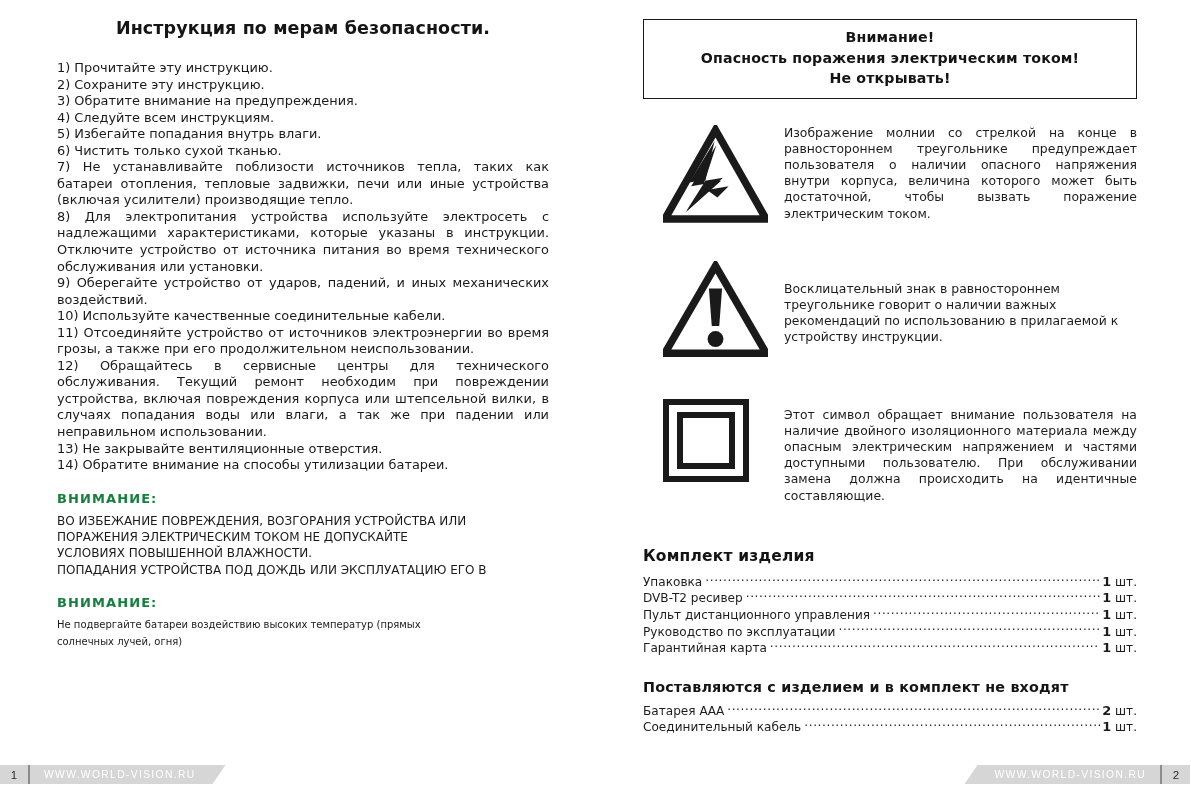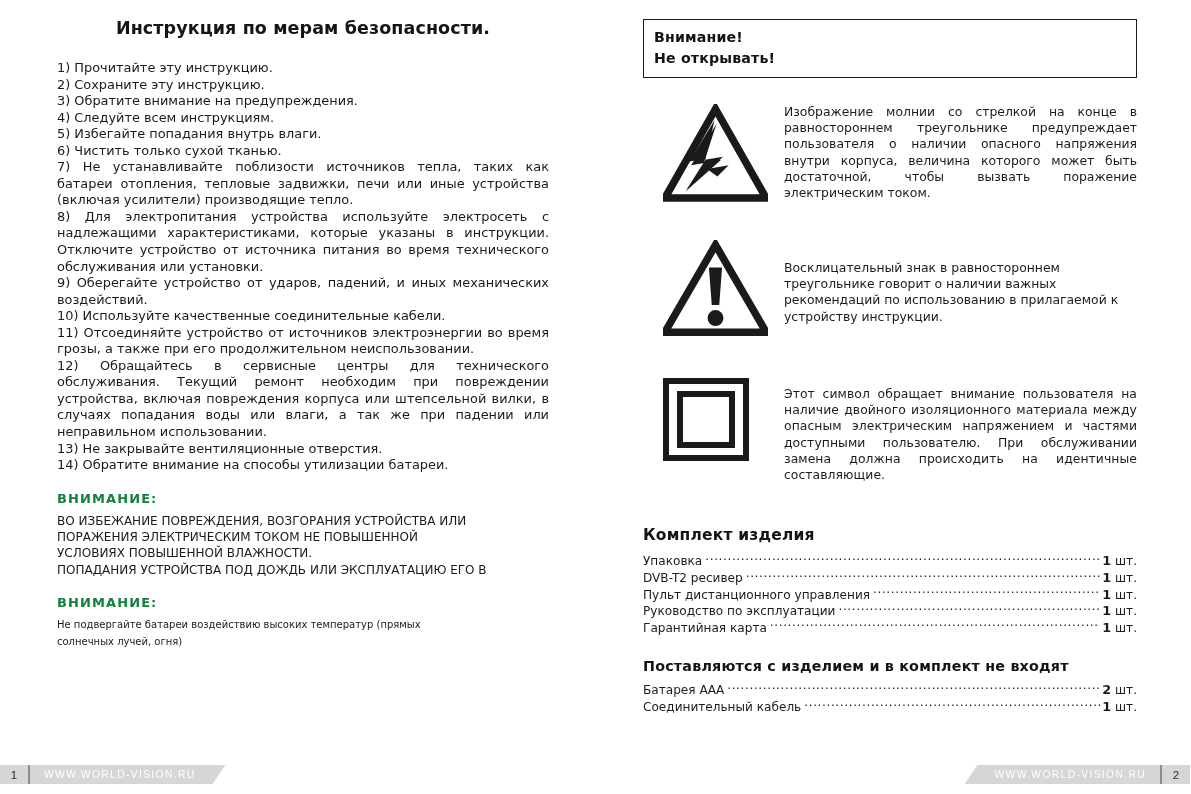--- a/index.html
+++ b/index.html
@@ -87,20 +87,21 @@
     position: absolute;
     left: 48px;
     top: 19px;
     width: 494px;
   }
 
   .danger-box {
     border: 1.6px solid #1a1a1a;
     box-sizing: border-box;
     padding: 7px 10px 9px 10px;
+    text-align: center;
   }
   .danger-box div {
     font-size: 14.2px;
     font-weight: bold;
     line-height: 20.5px;
     letter-spacing: 0.15px;
     color: #141414;
   }
 
   .sym-row {
@@ -258,21 +259,21 @@
         <p class="nojust">10) Используйте качественные соединительные кабели.</p>
         <p>11) Отсоединяйте устройство от источников электроэнергии во время грозы, а также при его продолжительном неиспользовании.</p>
         <p>12) Обращайтесь в сервисные центры для технического обслуживания. Текущий ремонт необходим при повреждении устройства, включая повреждения корпуса или штепсельной вилки, в случаях попадания воды или влаги, а так же при падении или неправильном использовании.</p>
         <p class="nojust">13) Не закрывайте вентиляционные отверстия.</p>
         <p class="nojust">14) Обратите внимание на способы утилизации батареи.</p>
       </div>
 
       <div class="warn-head">ВНИМАНИЕ:</div>
       <div class="warn-body-caps">
         <p>ВО ИЗБЕЖАНИЕ ПОВРЕЖДЕНИЯ, ВОЗГОРАНИЯ УСТРОЙСТВА ИЛИ</p>
-        <p>ПОРАЖЕНИЯ ЭЛЕКТРИЧЕСКИМ ТОКОМ НЕ ПОВЫШЕННОЙ</p>
+        <p>ПОРАЖЕНИЯ ЭЛЕКТРИЧЕСКИМ ТОКОМ НЕ ДОПУСКАЙТЕ</p>
         <p>УСЛОВИЯХ ПОВЫШЕННОЙ ВЛАЖНОСТИ.</p>
         <p>ПОПАДАНИЯ УСТРОЙСТВА ПОД ДОЖДЬ ИЛИ ЭКСПЛУАТАЦИЮ ЕГО В</p>
       </div>
 
       <div class="warn-head">ВНИМАНИЕ:</div>
       <div class="warn-body">
         <p>Не подвергайте батареи воздействию высоких температур (прямых</p>
         <p>солнечных лучей, огня)</p>
       </div>
 
@@ -285,20 +286,21 @@
         <div class="furl">WWW.WORLD-VISION.RU</div>
       </div>
     </div>
   </div>
 
   <div class="page page-right">
     <div class="content">
 
       <div class="danger-box">
         <div>Внимание!</div>
+        <div>Опасность поражения электрическим током!</div>
         <div>Не открывать!</div>
       </div>
 
       <div class="sym-row" id="row-lightning">
         <div class="sym-art">
           <svg width="112" height="100" viewBox="0 0 112 100" aria-hidden="true">
             <path d="M56 2 L110 97 L2 97 Z" fill="none" stroke="#1a1a1a" stroke-width="8" stroke-linejoin="miter"></path>
             <path d="M57 18 L30 62 L47 59 L24 90 L62 56 L44 58 Z" fill="#1a1a1a" transform="translate(0,0)"></path>
             <path d="M55 14 L28 58 L46 55 L25 88 L64 53 L45 56 Z" fill="#1a1a1a"></path>
             <path d="M58 74 L70 62 L47 66 Z" fill="#1a1a1a"></path>

